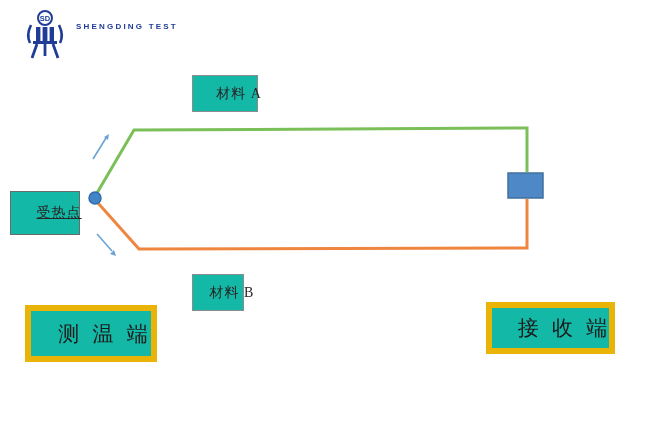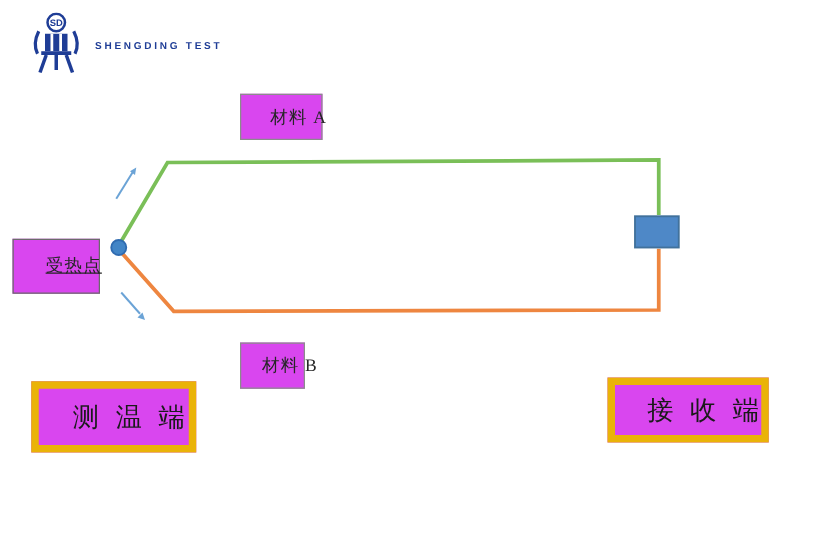--- a/index.html
+++ b/index.html
@@ -30,35 +30,35 @@
     color: #1f3d96;
     letter-spacing: 1px;
     white-space: nowrap;
   }
   .logo-subtitle {
     font-family: "Liberation Sans", sans-serif;
     font-weight: bold;
     font-size: 8px;
     letter-spacing: 2.2px;
     color: #1f3d96;
-    margin-top: 10px;
+    margin-top: 0;
     white-space: nowrap;
   }
 
   
   .wires {
     position: absolute;
     left: 0; top: 0;
     width: 652px; height: 432px;
   }
 
   
   .label-box {
     position: absolute;
-    background: #d946ef;
+    background: #14b8a6;
     display: flex;
     align-items: center;
     justify-content: center;
     color: #262626;
     box-sizing: border-box;
     white-space: nowrap;
     padding-left: 28px;
   }
   .small-box {
     border: 1px solid #8c8c8c;

